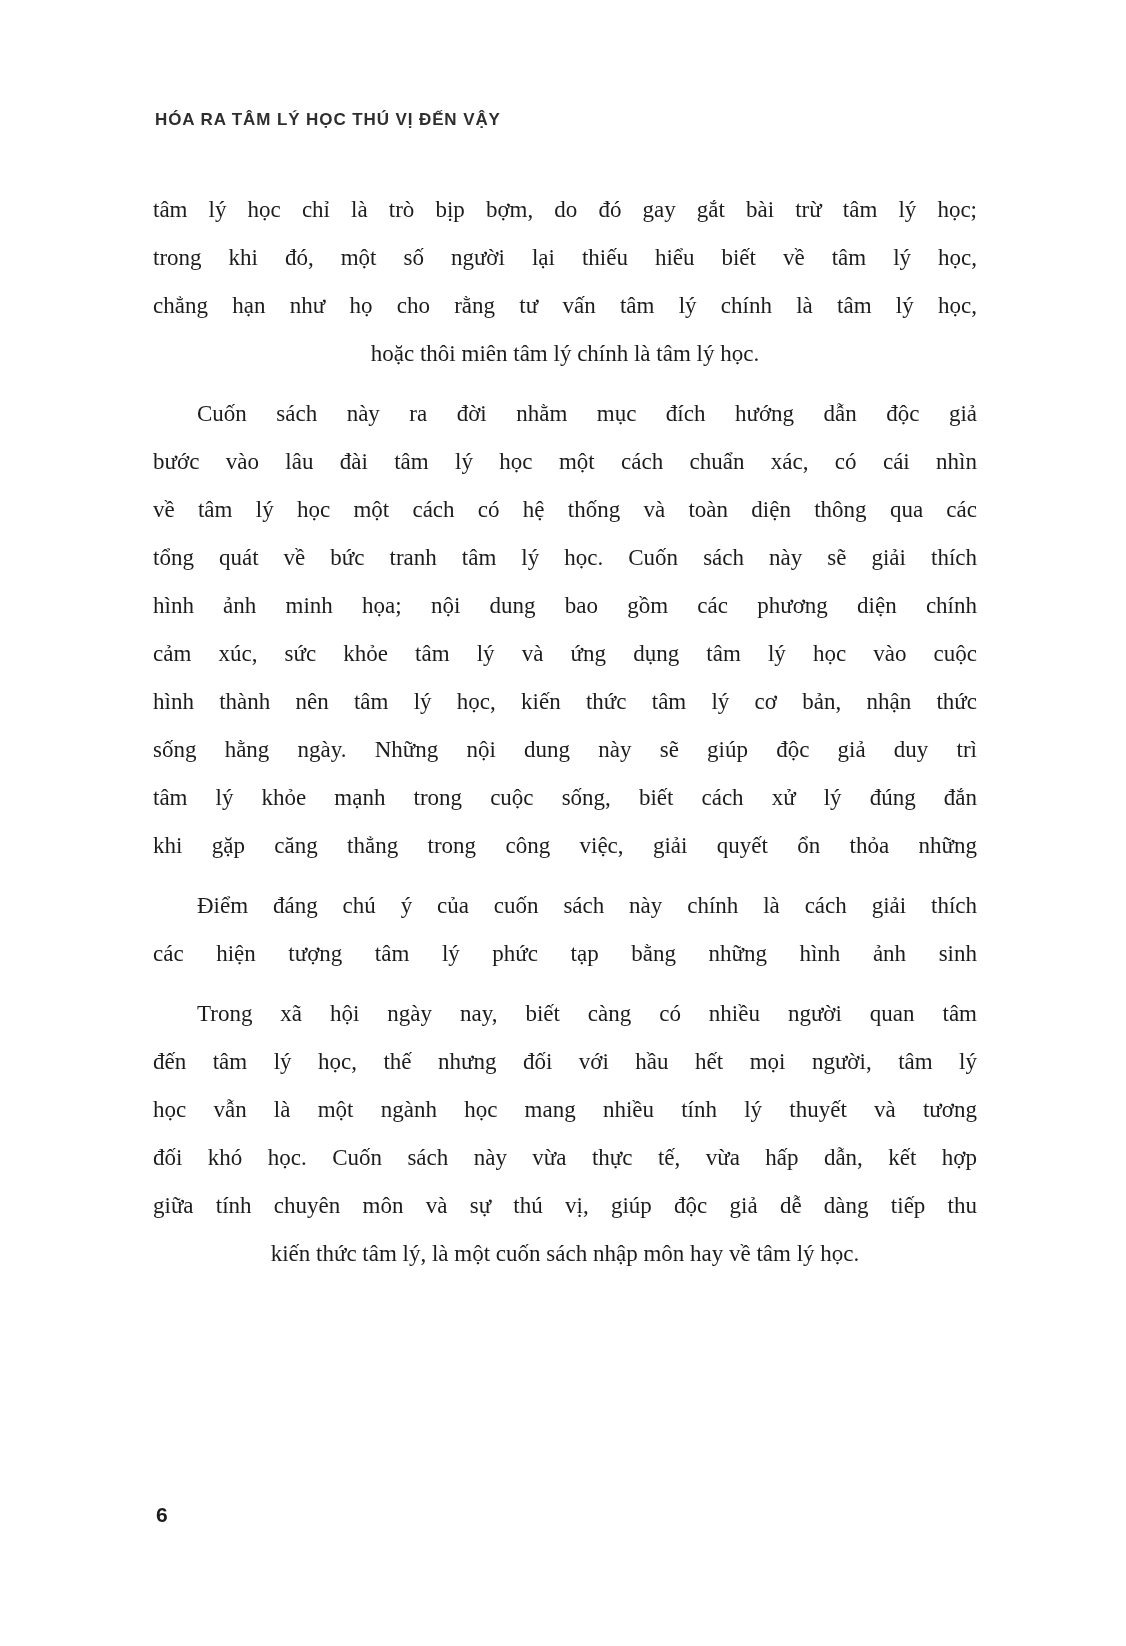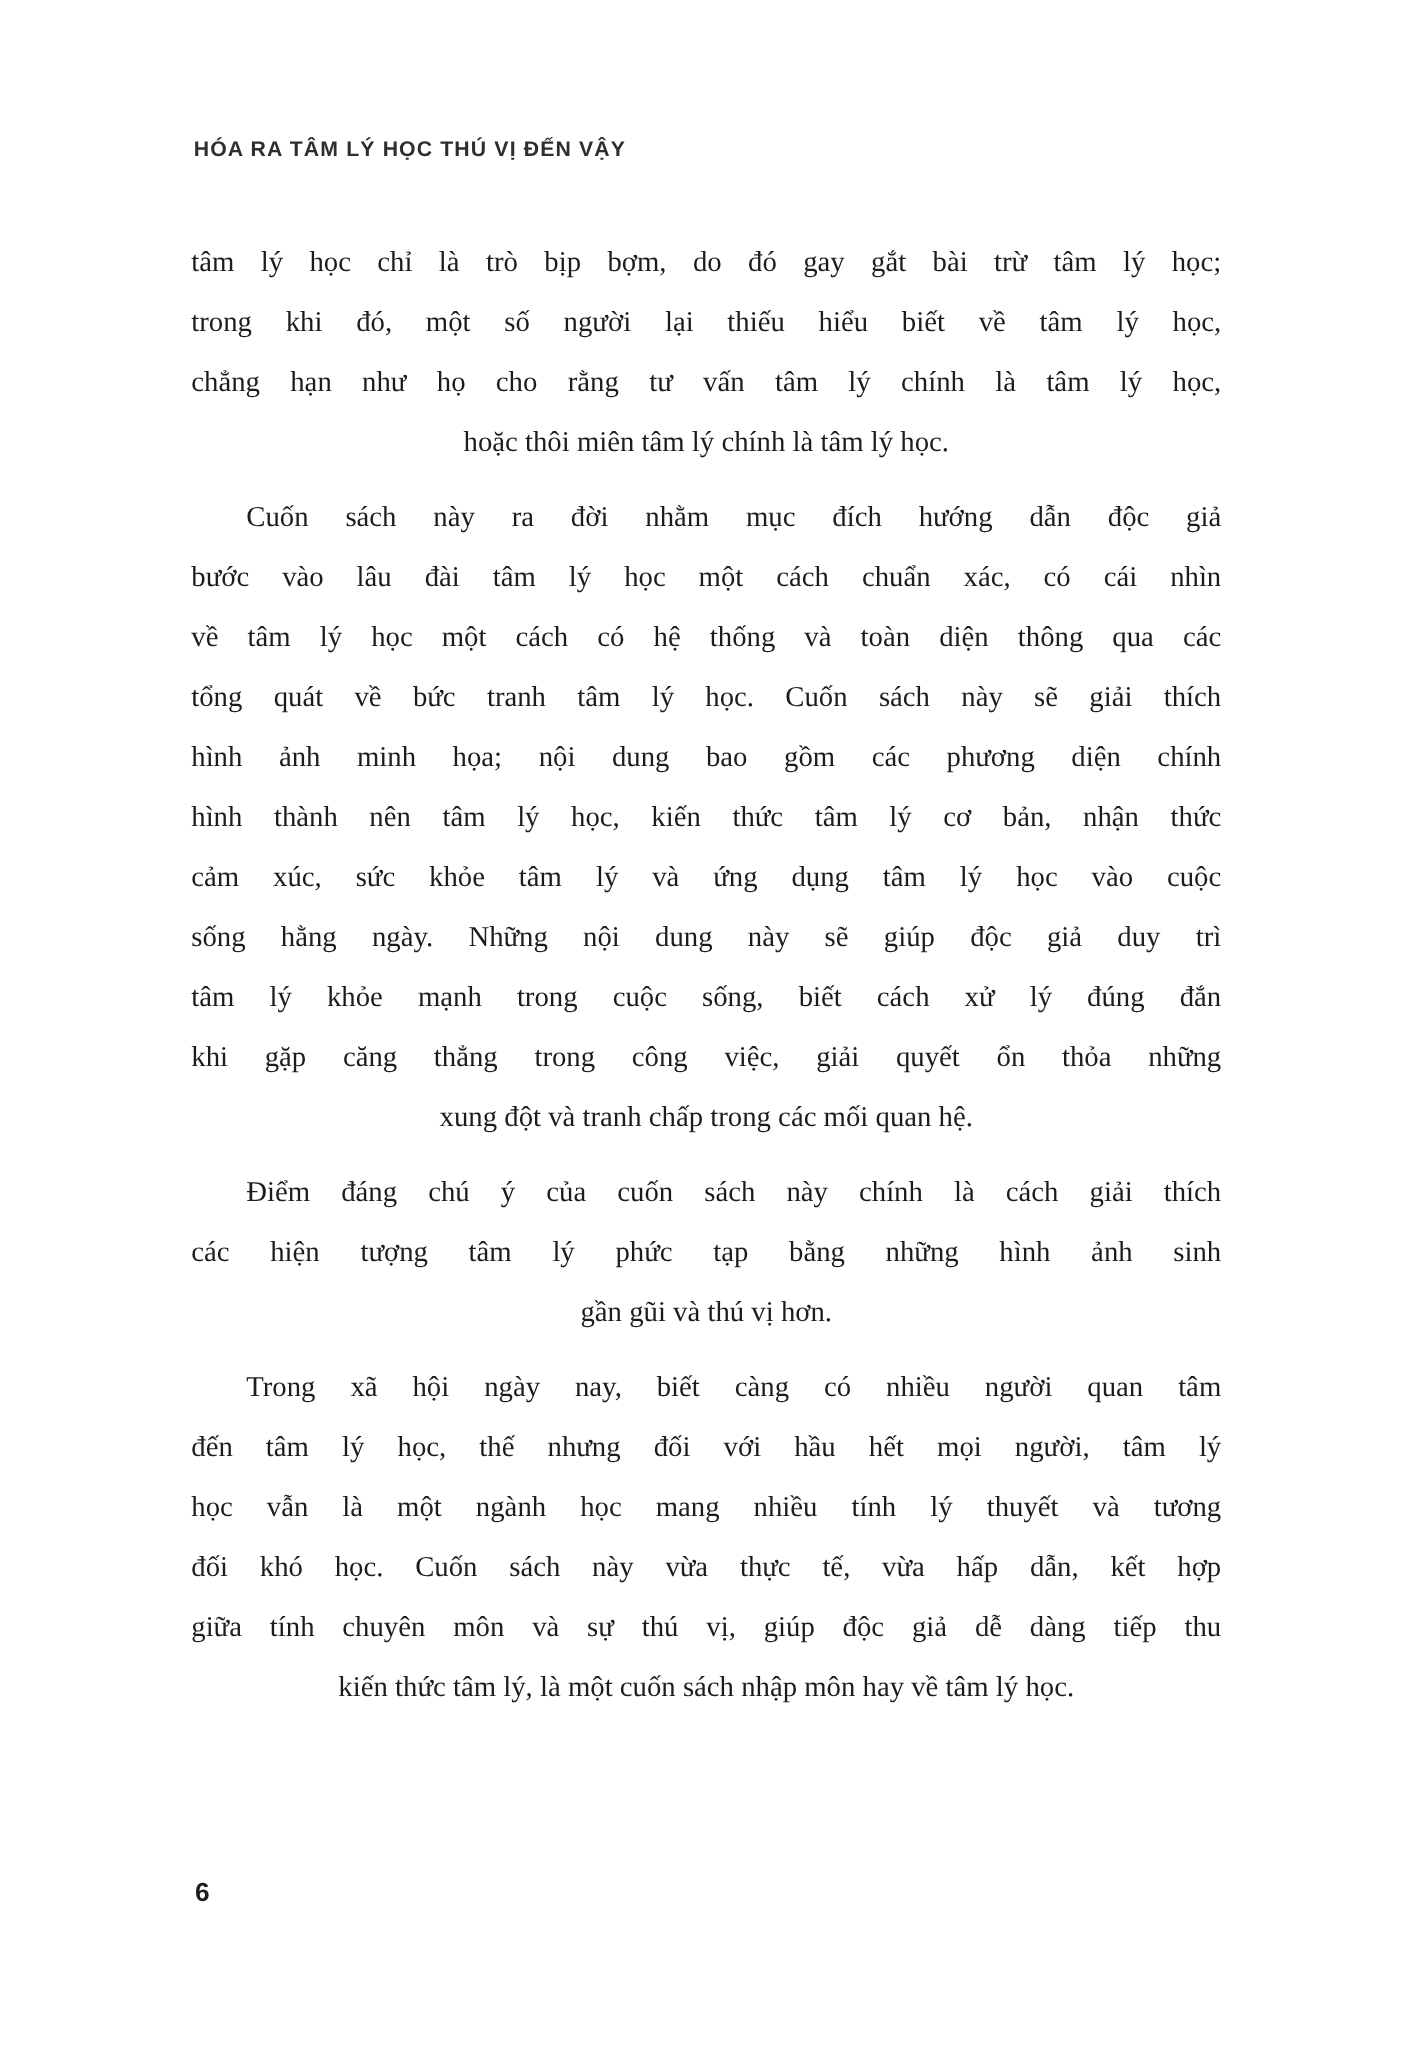--- a/index.html
+++ b/index.html
@@ -74,31 +74,29 @@
         <div class="line">trong khi đó, một số người lại thiếu hiểu biết về tâm lý học,</div>
         <div class="line">chẳng hạn như họ cho rằng tư vấn tâm lý chính là tâm lý học,</div>
         <div class="line last">hoặc thôi miên tâm lý chính là tâm lý học.</div>
       </div>
       <div class="para indent">
         <div class="line first">Cuốn sách này ra đời nhằm mục đích hướng dẫn độc giả</div>
         <div class="line">bước vào lâu đài tâm lý học một cách chuẩn xác, có cái nhìn</div>
         <div class="line">về tâm lý học một cách có hệ thống và toàn diện thông qua các</div>
         <div class="line">tổng quát về bức tranh tâm lý học. Cuốn sách này sẽ giải thích</div>
         <div class="line">hình ảnh minh họa; nội dung bao gồm các phương diện chính</div>
+        <div class="line">cảm xúc, sức khỏe tâm lý và ứng dụng tâm lý học vào cuộc</div>
         <div class="line">hình thành nên tâm lý học, kiến thức tâm lý cơ bản, nhận thức</div>
-        <div class="line">cảm xúc, sức khỏe tâm lý và ứng dụng tâm lý học vào cuộc</div>
         <div class="line">sống hằng ngày. Những nội dung này sẽ giúp độc giả duy trì</div>
         <div class="line">tâm lý khỏe mạnh trong cuộc sống, biết cách xử lý đúng đắn</div>
         <div class="line">khi gặp căng thẳng trong công việc, giải quyết ổn thỏa những</div>
-        <div class="line last">xung đột và tranh chấp trong các mối quan hệ.</div>
       </div>
       <div class="para indent">
         <div class="line first">Điểm đáng chú ý của cuốn sách này chính là cách giải thích</div>
         <div class="line">các hiện tượng tâm lý phức tạp bằng những hình ảnh sinh</div>
-        <div class="line last">gần gũi và thú vị hơn.</div>
       </div>
       <div class="para indent">
         <div class="line first">Trong xã hội ngày nay, biết càng có nhiều người quan tâm</div>
         <div class="line">đến tâm lý học, thế nhưng đối với hầu hết mọi người, tâm lý</div>
         <div class="line">học vẫn là một ngành học mang nhiều tính lý thuyết và tương</div>
         <div class="line">đối khó học. Cuốn sách này vừa thực tế, vừa hấp dẫn, kết hợp</div>
         <div class="line">giữa tính chuyên môn và sự thú vị, giúp độc giả dễ dàng tiếp thu</div>
         <div class="line last">kiến thức tâm lý, là một cuốn sách nhập môn hay về tâm lý học.</div>
       </div>
     </div>

